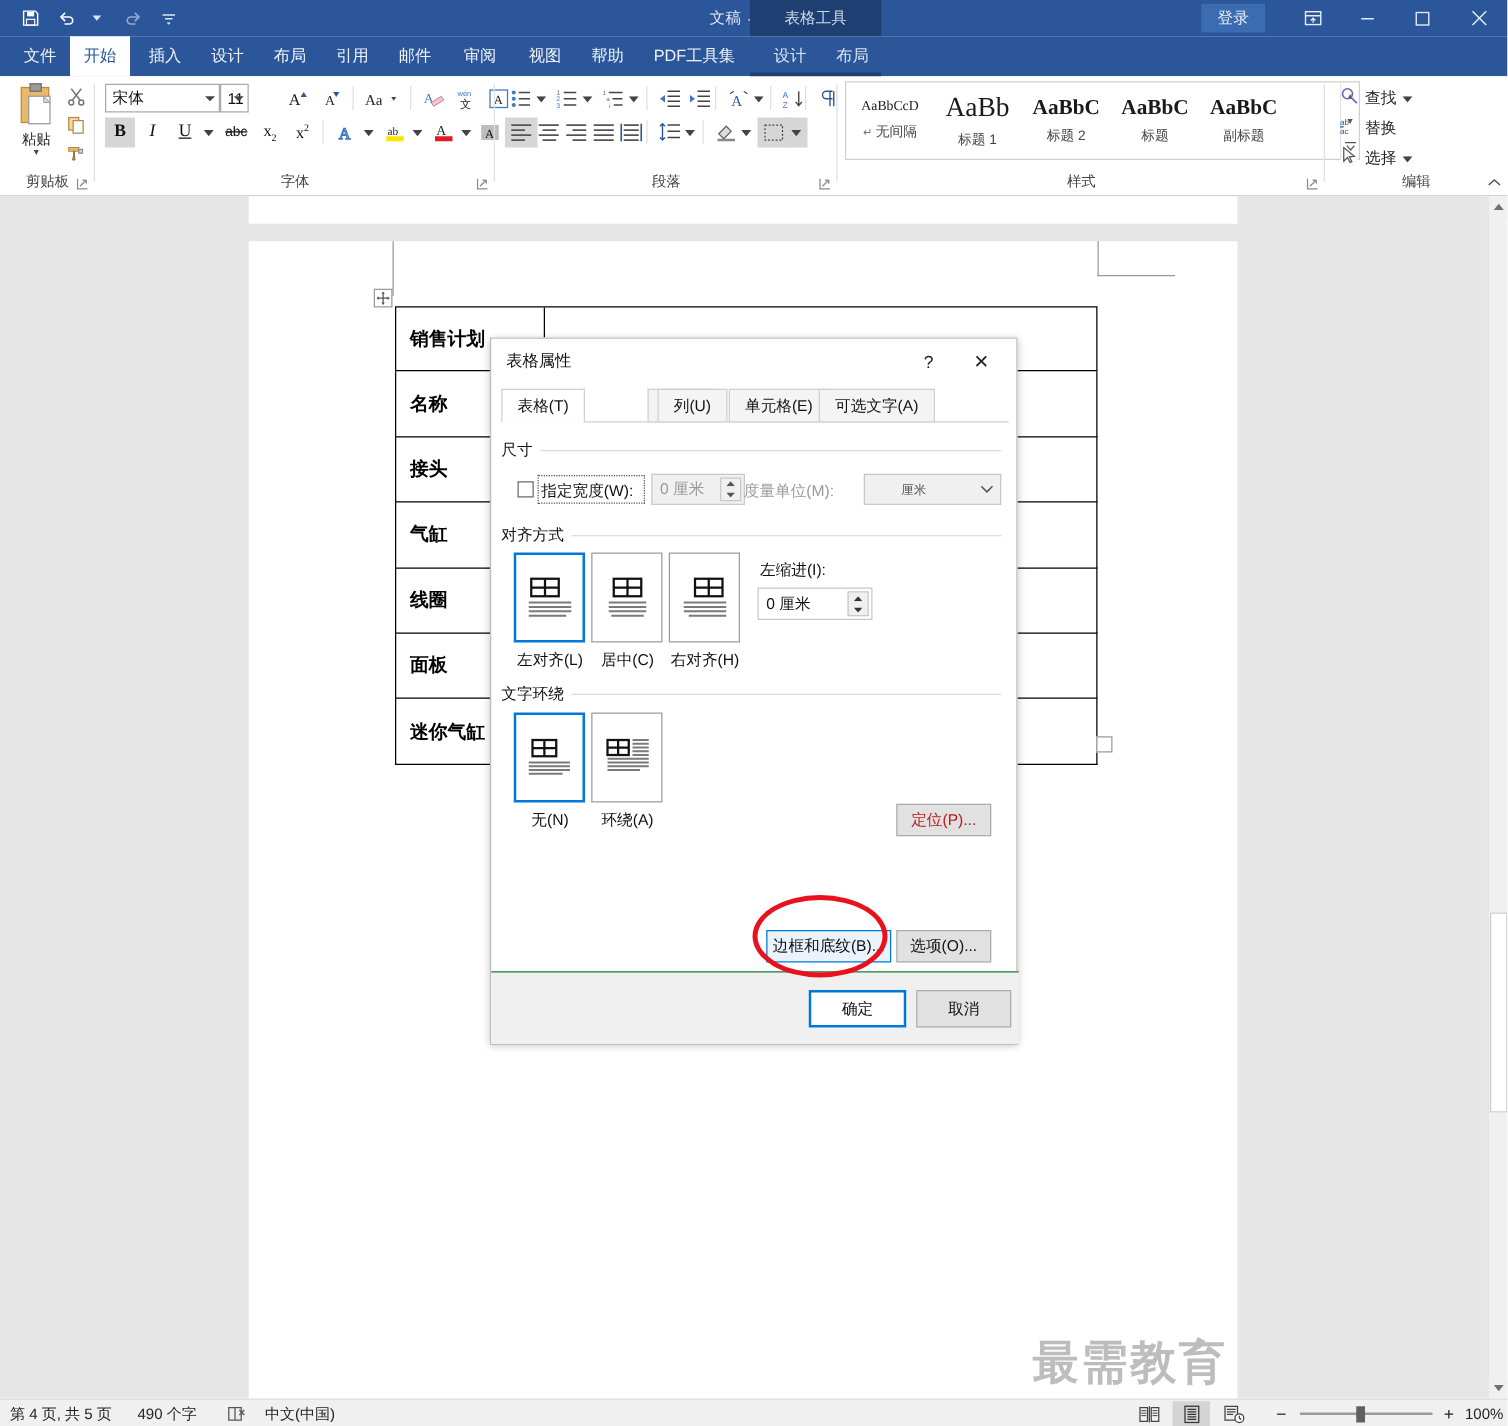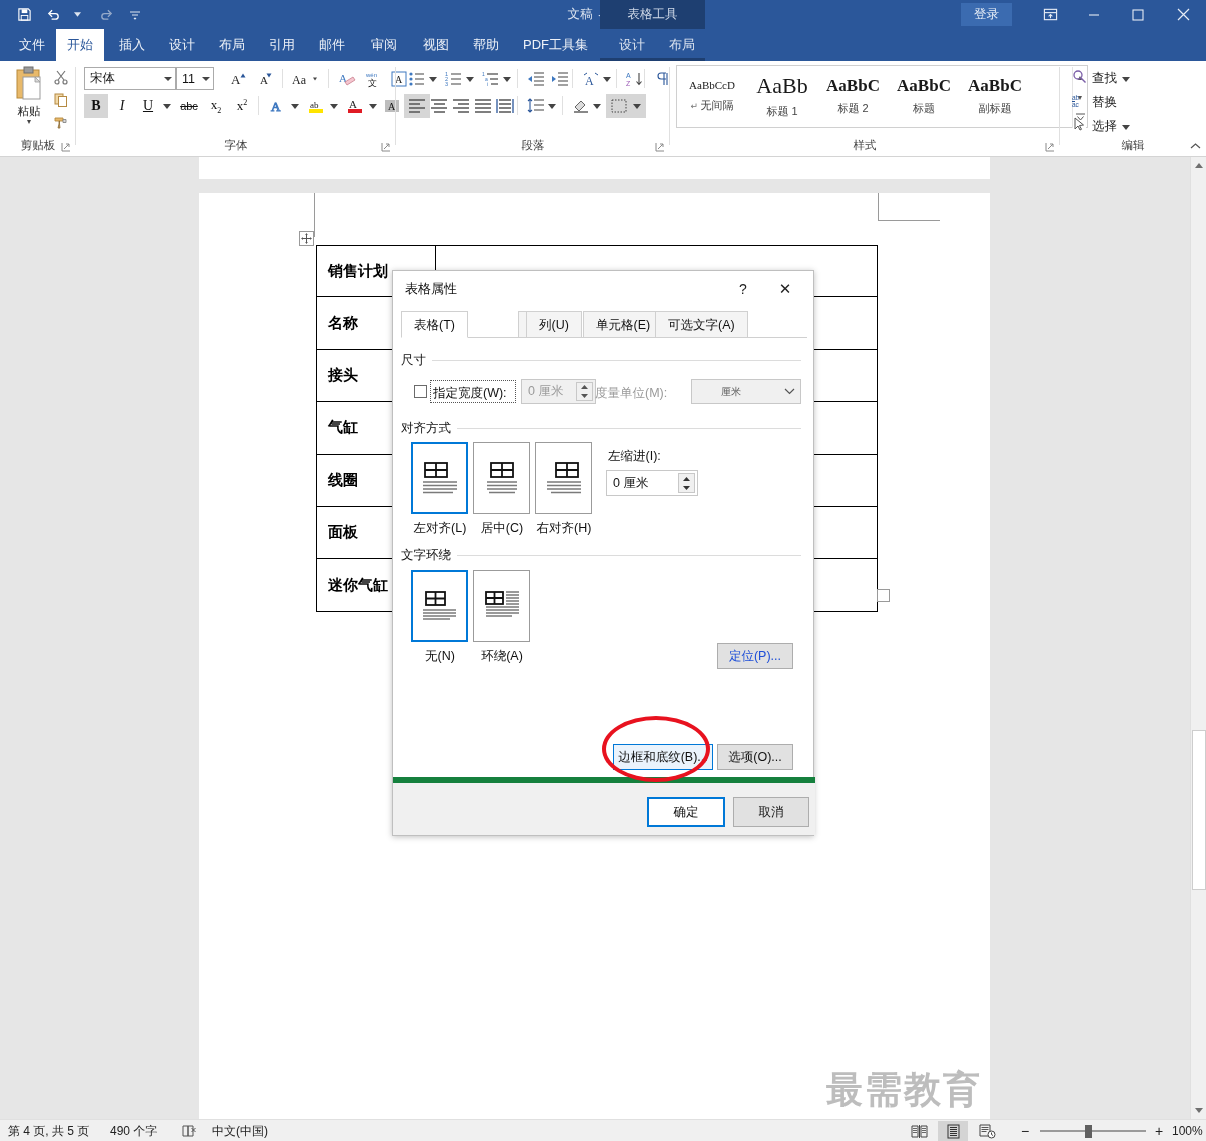--- a/index.html
+++ b/index.html
@@ -195,25 +195,25 @@
   .combo .arw{ position:absolute; right:0; top:0; bottom:0; width:22px; display:flex;align-items:center;justify-content:center;
      color:#444; font-size:10px; cursor:pointer;}
 
   .optcard{ position:absolute; width:57px; height:72px; border:1px solid #9b9b9b; background:#fff; cursor:pointer;
      display:flex; align-items:center; justify-content:center; }
   .optcard.sel{ border:2px solid #0078d7; }
   .optlabel{ position:absolute; font-size:12.5px; color:#111; text-align:center; width:80px; }
 
   .btn{ position:absolute; border:1px solid #adadad; background:#e1e1e1; color:#111;
      font-size:12.5px; display:flex; align-items:center; justify-content:center; cursor:pointer; }
-  .btn.dis{ color:#1d4ed8; }
+  .btn.dis{ color:#b91c1c; }
   .btn.hi{ background:#eaf3fc; border:1px solid #0078d7; }
   .btn.def{ background:#fff; border:2px solid #0078d7; }
 
-  #dfoot{ position:absolute; left:0; bottom:0; width:422px; height:58px; background:#f0f0f0; border-top:6px solid #15803d;}
+  #dfoot{ position:absolute; left:0; bottom:0; width:422px; height:58px; background:#f0f0f0; border-top:1px solid #15803d;}
 
   
   #redcircle{ position:absolute; left:602px; top:716px; width:108px; height:66px;
      border:4px solid #e8121f; border-radius:50%; pointer-events:none; z-index:50;}
 </style>
 </head>
 <body>
 
 <div id="titlebar">
   <div id="win-title">
@@ -362,21 +362,21 @@
         </svg>
     </div>
     <div class="gsep"></div>
   </div>
 
   <div class="grp" id="g-font">
     <div class="fld" style="left:8px; top:6px; width:92px; height:23px;">
       <span>宋体</span>
       <span class="dd"></span>
     </div>
-    <div class="fld" style="left:100px; top:6px; width:38px; height:23px;">
+    <div class="fld" style="left:100px; top:6px; width:23px; height:23px;">
       <span>11</span>
       <span class="dd"></span>
     </div>
     <div class="fbtn" style="left:150px; top:6px;">
       <svg width="18" height="18" viewBox="0 0 18 18">
           <text x="1" y="14" font-size="13" font-family="Liberation Serif, serif" fill="#222">A</text>
           <path d="M13 3.5l2.5 4h-5z" fill="#2b579a"></path>
         </svg>
     </div>
     <div class="fbtn" style="left:178px; top:6px;">

